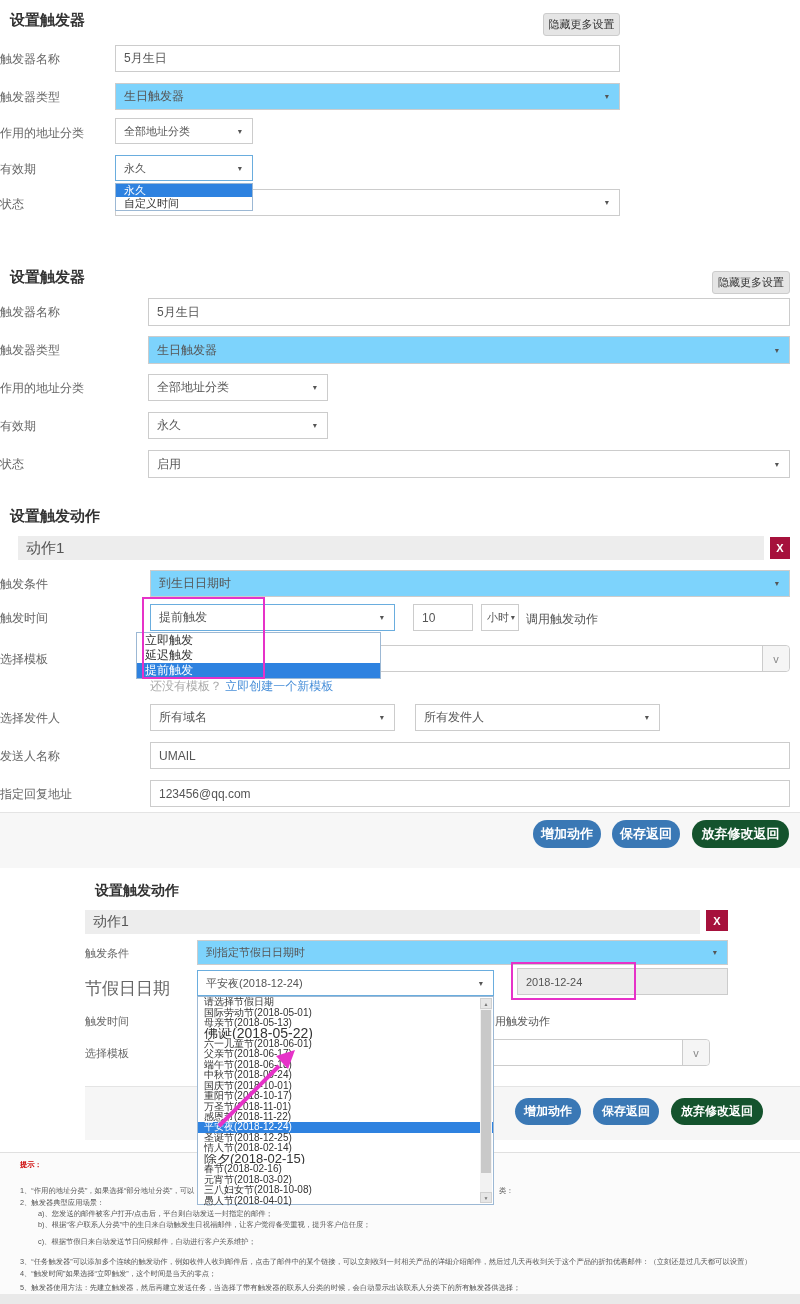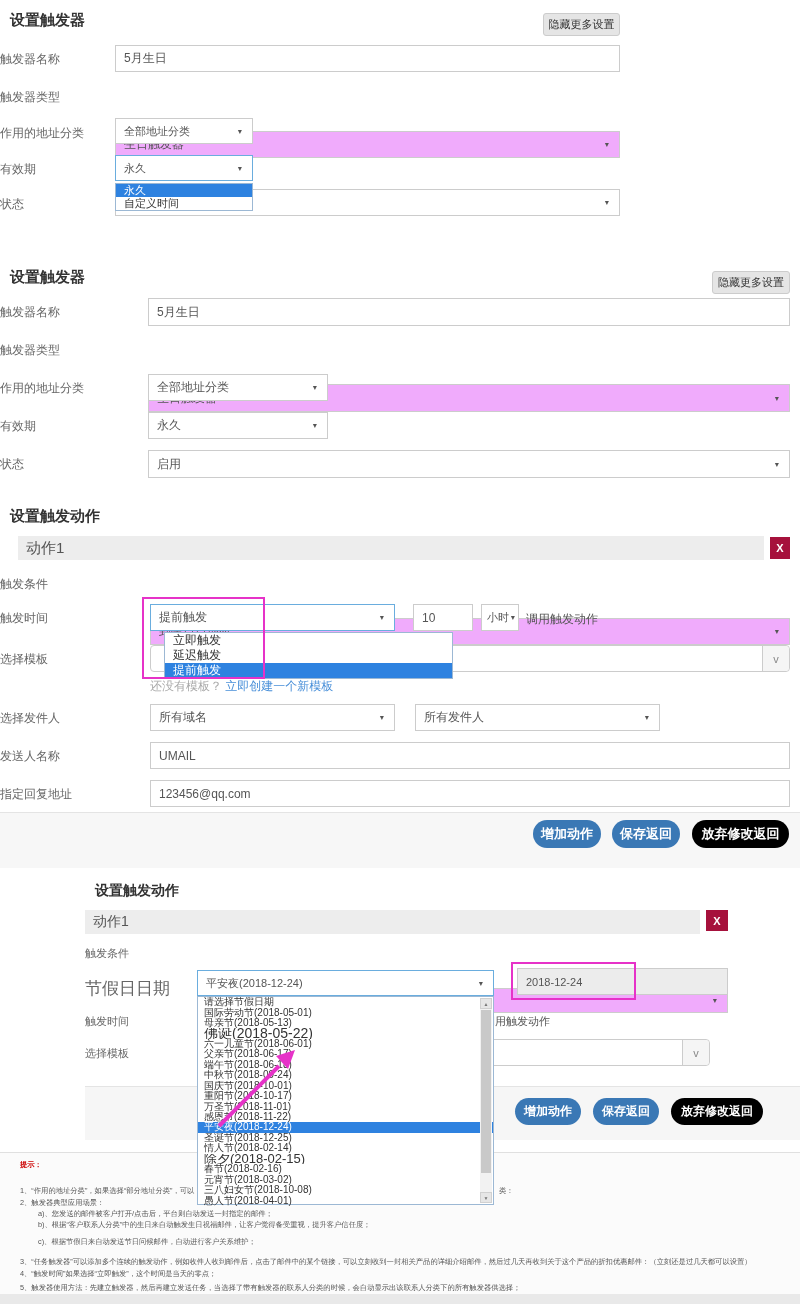--- a/index.html
+++ b/index.html
@@ -6,34 +6,34 @@
   body{width:800px;height:1304px;position:relative;background:#fff;overflow:hidden;
        font-family:"Liberation Sans","DejaVu Sans",sans-serif;}
   .abs{position:absolute;}
   .sec-title{position:absolute;font-size:15px;font-weight:bold;color:#333;}
   .btn-more{position:absolute;background:#e5e5e5;border:1px solid #ccc;border-radius:3px;
       font-size:11px;color:#333;display:flex;align-items:center;justify-content:center;
       box-sizing:border-box;cursor:pointer;font-family:inherit;}
   .lbl{position:absolute;font-size:12px;color:#666;text-align:left;white-space:nowrap;}
   .fld{position:absolute;box-sizing:border-box;border:1px solid #ccc;background:#fff;
       display:flex;align-items:center;padding:0 8px;font-size:12px;color:#555;white-space:nowrap;}
-  .gray{background:#f0abfc;margin-top:48px;}
+  .gray{background:#7dd3fc;}
   .focusb{border-color:#6aadde;}
   .caret{margin-left:auto;font-size:8px;color:#555;transform:scale(.85);}
   .dd{position:absolute;background:#fff;border:1px solid #9cb8d4;box-sizing:border-box;z-index:10;}
   .opt{display:flex;align-items:center;padding:0 8px;color:#333;box-sizing:border-box;overflow:hidden;}
   .opt.hl{background:#2e82e0;color:#fff;}
   .bar{position:absolute;background:#ededed;display:flex;align-items:center;padding-left:8px;
       font-size:15px;color:#555;box-sizing:border-box;}
   .xbtn{position:absolute;background:#a6113c;color:#fff;font-size:11px;font-weight:bold;
       display:flex;align-items:center;justify-content:center;cursor:pointer;}
   .pill{position:absolute;border:none;border-radius:15px;color:#fff;font-weight:bold;font-size:13px;
       display:flex;align-items:center;justify-content:center;cursor:pointer;font-family:inherit;}
   .pill.blue{background:#3a78b5;}
-  .pill.red{background:#000000;}
+  .pill.red{background:#14532d;}
   .footerbar{position:absolute;background:#f7f7f7;border-top:1px solid #e4e4e4;box-sizing:border-box;}
   .mag{position:absolute;border:2px solid #e632c8;z-index:20;box-sizing:border-box;}
   .s2{border-radius:4px;}
   .s2chev{position:absolute;right:0;top:0;bottom:0;width:26px;background:#f5f5f5;
       border-left:1px solid #ccc;display:flex;align-items:center;justify-content:center;
       color:#888;font-size:11px;border-radius:0 4px 4px 0;}
   .tiny{position:absolute;font-size:10px;transform:scale(.73);transform-origin:0 0;
       white-space:nowrap;color:#555;}
   .tmplhint{position:absolute;font-size:12px;white-space:nowrap;}
   .tmplhint .g{color:#a9a9a9;}
@@ -138,21 +138,21 @@
 
 <div class="lbl" style="left:0;width:133px;top:651px;">选择模板</div>
 <div class="fld s2" style="left:150px;top:645px;width:640px;height:27px;">
   <div class="s2chev">v</div>
 </div>
 <div class="tmplhint" style="left:150px;top:678px;">
   <span class="g">还没有模板？</span>
   <span class="l">立即创建一个新模板</span>
 </div>
 
-<div class="dd" style="left:164px;top:632px;width:289px;">
+<div class="dd" style="left:136px;top:632px;width:245px;">
   <div class="opt" style="height:15px;font-size:12px;">立即触发</div>
   <div class="opt" style="height:15px;font-size:12px;">延迟触发</div>
   <div class="opt hl" style="height:15px;font-size:12px;">提前触发</div>
 </div>
 <div class="mag" style="left:142px;top:597px;width:123px;height:82px;"></div>
 
 <div class="lbl" style="left:0;width:133px;top:710px;">选择发件人</div>
 <div class="fld" style="left:150px;top:704px;width:245px;height:27px;">
   <span>所有域名</span>
   <span class="caret">▼</span>

